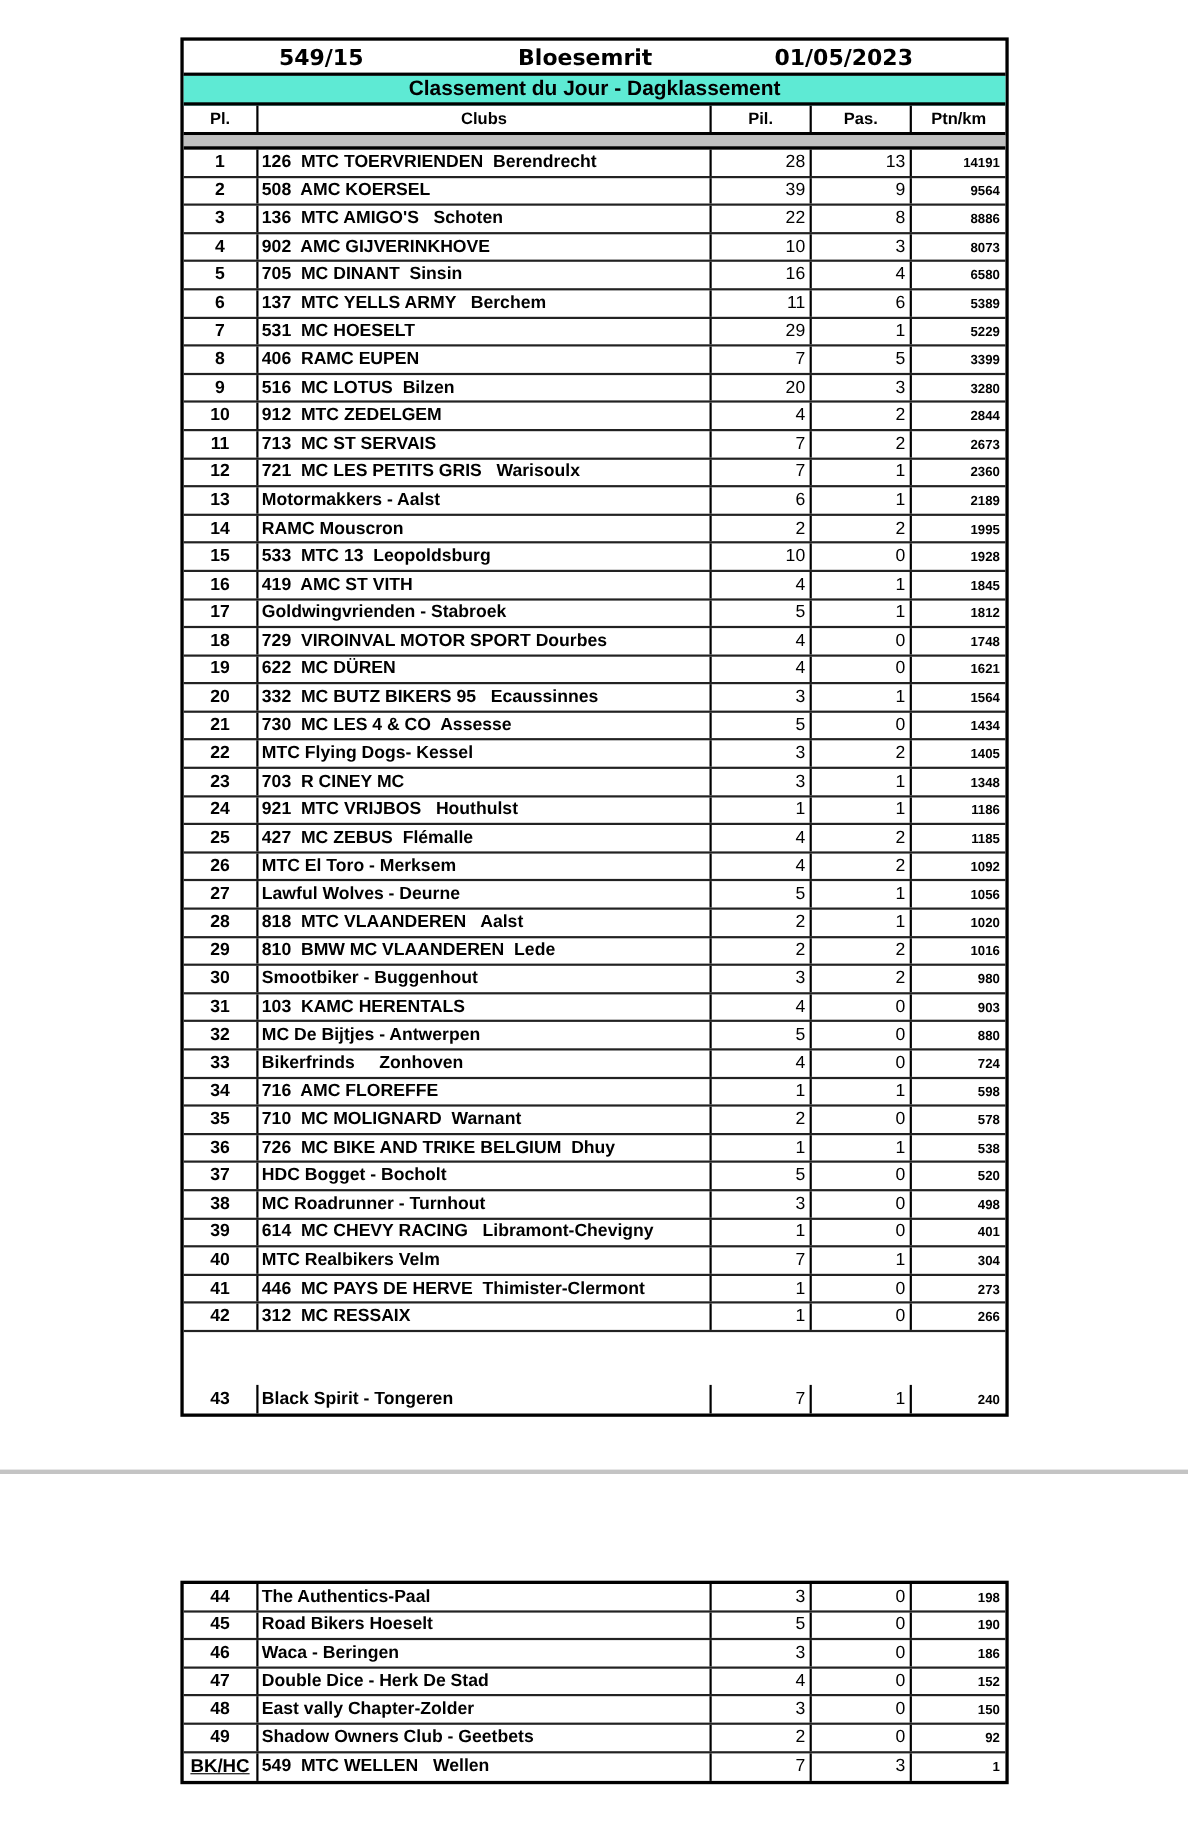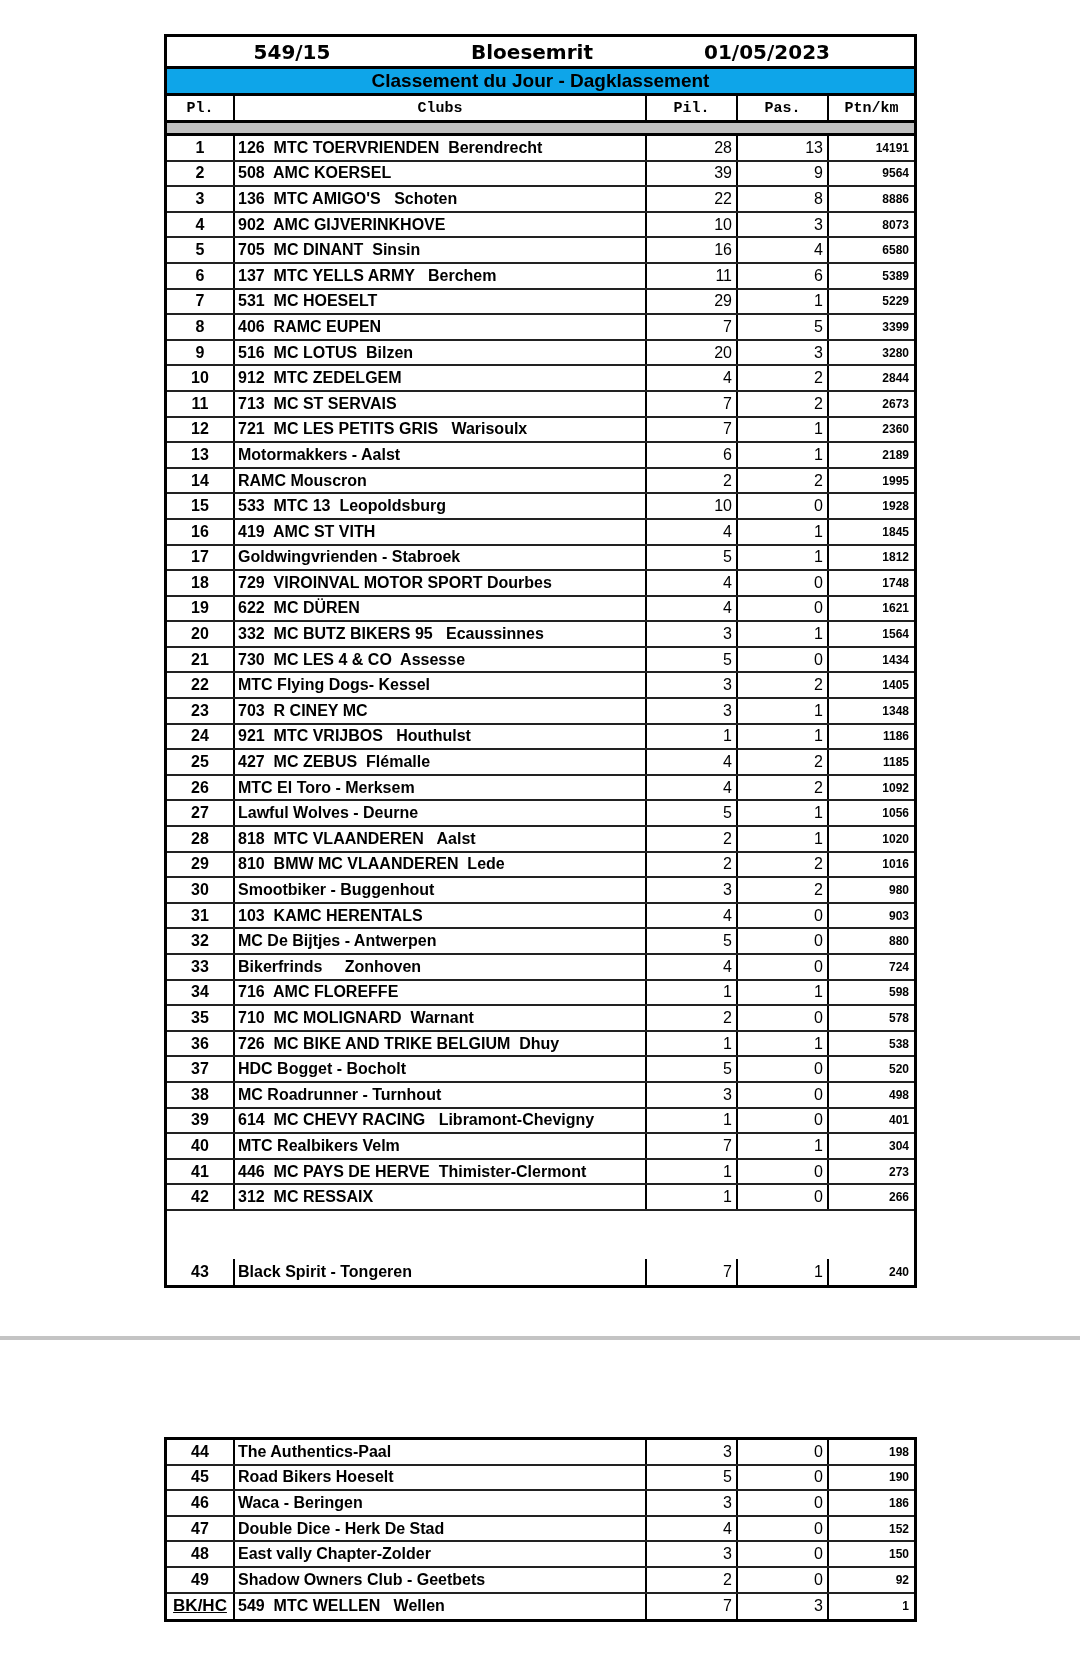--- a/index.html
+++ b/index.html
@@ -8,24 +8,24 @@
     .sheet { position: absolute; left: 164px; width: 753px; border: 3px solid #000; box-sizing: border-box; }
     #sheet1 { top: 34px; }
     #sheet2 { top: 1437px; }
     .row { display: flex; box-sizing: border-box; border-bottom: 2px solid #222; }
     .row:last-child { border-bottom: none; }
     .title-row { height: 32px; align-items: center; border-bottom: 3px solid #000; }
     .title-row .t { font-family: "DejaVu Sans", sans-serif; font-weight: bold; font-size: 20px; text-align: center; }
     .t-ref { width: 250px; }
     .t-name { width: 230px; }
     .t-date { width: 240px; }
-    .green-row { height: 27px; background: #0ea5e9; border-bottom: 3px solid #000;
+    .green-row { height: 27px; background: #5eead4; border-bottom: 3px solid #000;
                  align-items: center; justify-content: center; font-weight: bold; font-size: 19px; }
     .head-row { height: 27px; border-bottom: 3px solid #000; }
-    .head-row .c { font-family: Liberation Mono, monospace; font-weight: bold; font-size: 15px; justify-content: center; }
+    .head-row .c { font-family: Liberation Sans, sans-serif; font-weight: bold; font-size: 15px; justify-content: center; }
     .gray-row { height: 13px; background: #c0c0c0; border-bottom: 3px solid #000; }
     .c { display: flex; align-items: center; box-sizing: border-box; overflow: hidden; white-space: nowrap; }
     .c-pl { width: 68px; border-right: 2px solid #000; justify-content: center; font-weight: bold; font-size: 16px; }
     .c-club { width: 412px; border-right: 2px solid #000; padding-left: 3px; font-weight: bold; font-size: 16px; white-space: pre; }
     .c-pil { width: 91px; border-right: 2px solid #000; justify-content: flex-end; padding-right: 4px; font-size: 16px; }
     .c-pas { width: 91px; border-right: 2px solid #000; justify-content: flex-end; padding-right: 4px; font-size: 16px; }
     .c-ptn { flex: 1; justify-content: flex-end; padding-right: 5px; font-weight: bold; font-size: 12px; }
     .data-row { height: 25.6px; }
     .c-pl.small { font-size: 17px; text-decoration: underline; }
     .separator { position: absolute; left: 0; top: 1336px; width: 1080px; height: 4px; background: #c4c4c4; }

